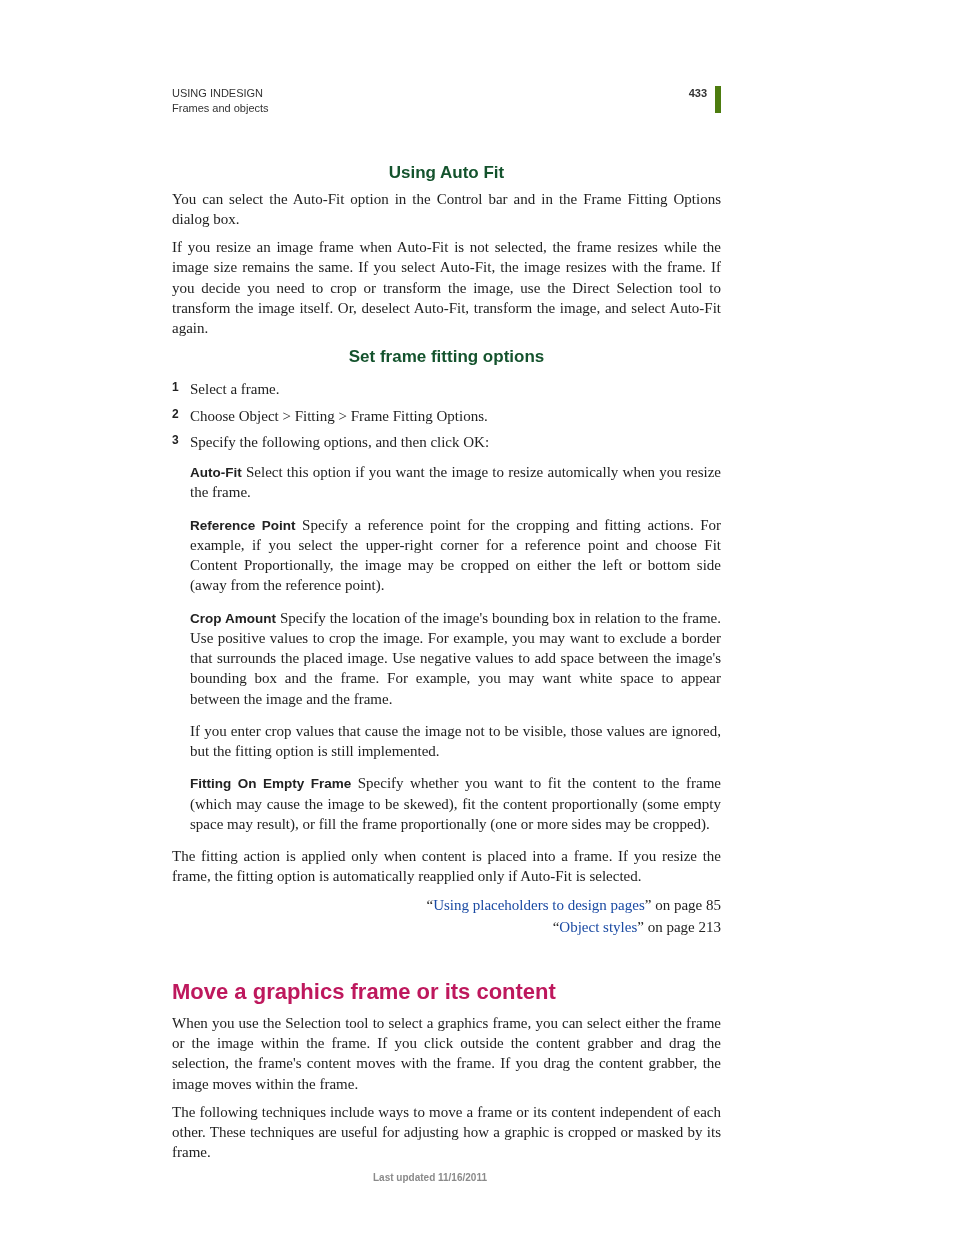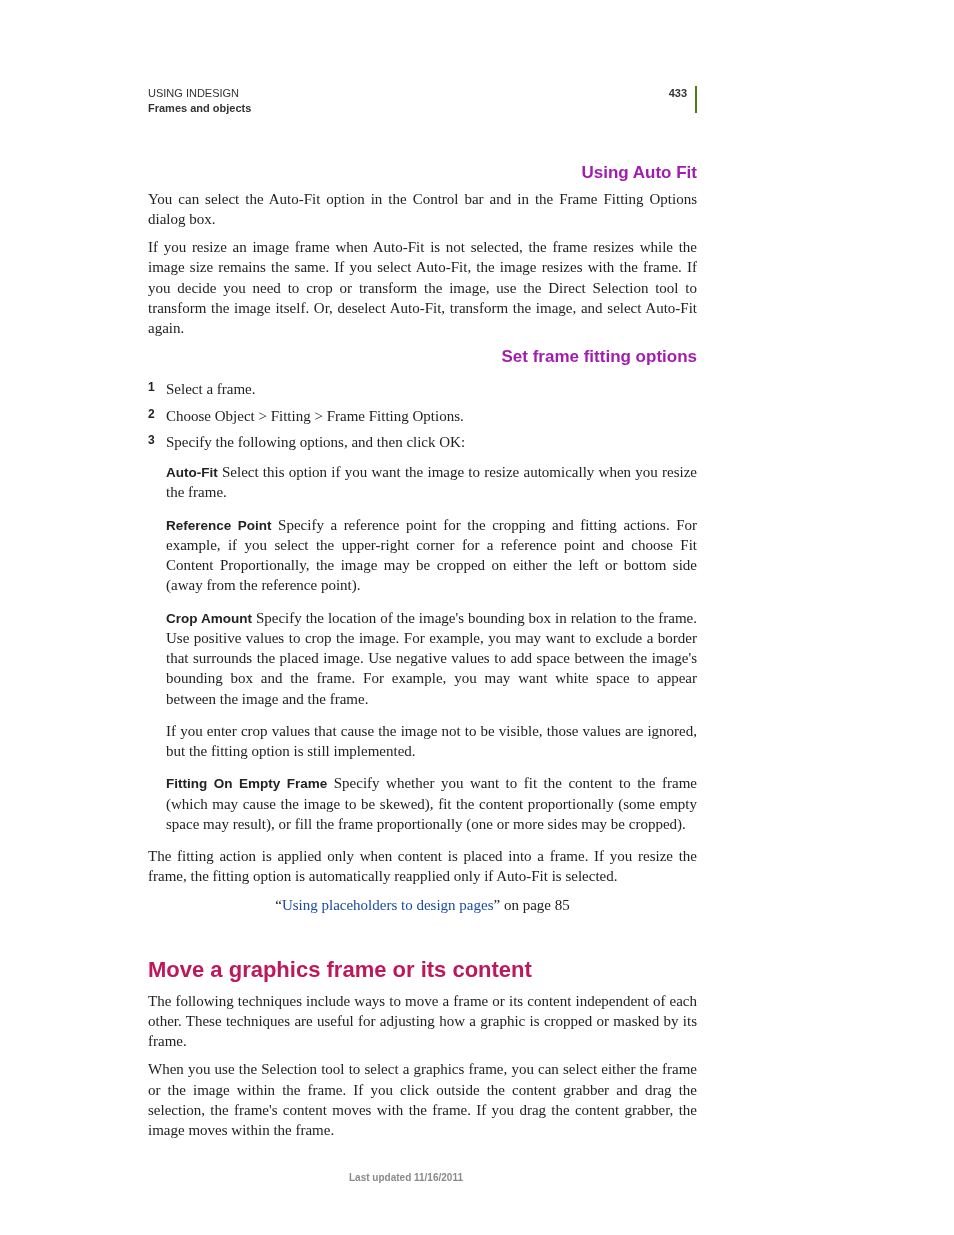--- a/index.html
+++ b/index.html
@@ -8,58 +8,59 @@
     background: #fff;
     font-family: "Minion Pro", Georgia, "Times New Roman", serif;
     color: #222;
   }
   .page {
     width: 812px;
     height: 1235px;
     position: relative;
     box-sizing: border-box;
     padding: 86px 115px 0 148px;
+    margin-left: 24px;
   }
   .running-head {
     display: flex;
     justify-content: space-between;
     align-items: flex-start;
     margin-bottom: 46px;
   }
   .rh-left {
     font-family: "Myriad Pro", "Segoe UI", Arial, sans-serif;
     font-size: 11px;
     line-height: 1.35;
     color: #333;
   }
-  .rh-left .line2 { font-weight: 700; }
+  .rh-left .line2 { font-weight: 400; }
   .rh-right {
     font-family: "Myriad Pro", "Segoe UI", Arial, sans-serif;
     font-size: 11px;
     font-weight: 700;
     color: #333;
-    border-right: 2px solid #4d7c0f;
+    border-right: 6px solid #4d7c0f;
     padding-right: 8px;
     padding-top: 2px;
     padding-bottom: 14px;
     line-height: 1;
   }
   .content {
     font-size: 15px;
     line-height: 1.35;
     color: #222;
     text-align: justify;
   }
   h3.sans {
     font-family: "Myriad Pro", "Segoe UI", Arial, sans-serif;
     font-weight: 700;
     font-size: 17px;
     margin: 0 0 4px 0;
-    color: #a21caf;
-    text-align: right;
+    color: #14532d;
+    text-align: center;
   }
   h2.sans-big {
     font-family: "Myriad Pro", "Segoe UI", Arial, sans-serif;
     font-weight: 700;
     font-size: 22px;
     margin: 40px 0 6px 0;
     color: #be185d;
     text-align: left;
   }
   p { margin: 0 0 8px 0; }
@@ -103,21 +104,21 @@
     bottom: 52px;
     left: 0;
     width: 100%;
     text-align: center;
     font-family: "Myriad Pro", "Segoe UI", Arial, sans-serif;
     font-weight: 700;
     color: #8a8a8a;
     font-size: 10px;
   }
   .help-topics h3 { margin-top: 24px; margin-bottom: 4px; font-size: 15.5px;}
-  .help-line { margin: 2px 0; text-align: center;}
+  .help-line { margin: 2px 0; text-align: right;}
 </style>
 </head>
 <body>
 
 <div class="page">
 
   <div class="running-head">
     <div class="rh-left">
       <div>USING INDESIGN</div>
       <div class="line2">Frames and objects</div>
@@ -144,22 +145,23 @@
       <p><span class="term">Reference Point</span><span>  Specify a reference point for the cropping and fitting actions. For example, if you select the upper-right corner for a reference point and choose Fit Content Proportionally, the image may be cropped on either the left or bottom side (away from the reference point).</span></p>
       <p><span class="term">Crop Amount</span><span>  Specify the location of the image's bounding box in relation to the frame. Use positive values to crop the image. For example, you may want to exclude a border that surrounds the placed image. Use negative values to add space between the image's bounding box and the frame. For example, you may want white space to appear between the image and the frame.</span></p>
       <p>If you enter crop values that cause the image not to be visible, those values are ignored, but the fitting option is still implemented.</p>
       <p><span class="term">Fitting On Empty Frame</span><span>  Specify whether you want to fit the content to the frame (which may cause the image to be skewed), fit the content proportionally (some empty space may result), or fill the frame proportionally (one or more sides may be cropped).</span></p>
     </div>
 
     <p>The fitting action is applied only when content is placed into a frame. If you resize the frame, the fitting option is automatically reapplied only if Auto-Fit is selected.</p>
 
     <div class="help-topics">
       <p class="help-line"><span>“</span><span class="link">Using placeholders to design pages</span><span>”</span><span> on page 85</span></p>
+      <p class="help-line"><span>“</span><span class="link">Object styles</span><span>”</span><span> on page 213</span></p>
     </div>
 
     <h2 class="sans-big">Move a graphics frame or its content</h2>
+    <p>When you use the Selection tool to select a graphics frame, you can select either the frame or the image within the frame. If you click outside the content grabber and drag the selection, the frame's content moves with the frame. If you drag the content grabber, the image moves within the frame.</p>
     <p>The following techniques include ways to move a frame or its content independent of each other. These techniques are useful for adjusting how a graphic is cropped or masked by its frame.</p>
-    <p>When you use the Selection tool to select a graphics frame, you can select either the frame or the image within the frame. If you click outside the content grabber and drag the selection, the frame's content moves with the frame. If you drag the content grabber, the image moves within the frame.</p>
 
   </div>
 
   <div class="footer">Last updated 11/16/2011</div>
 </div>
 
 </body></html>

